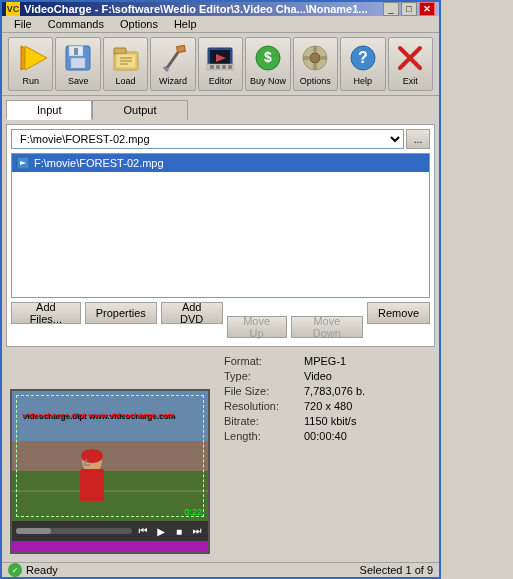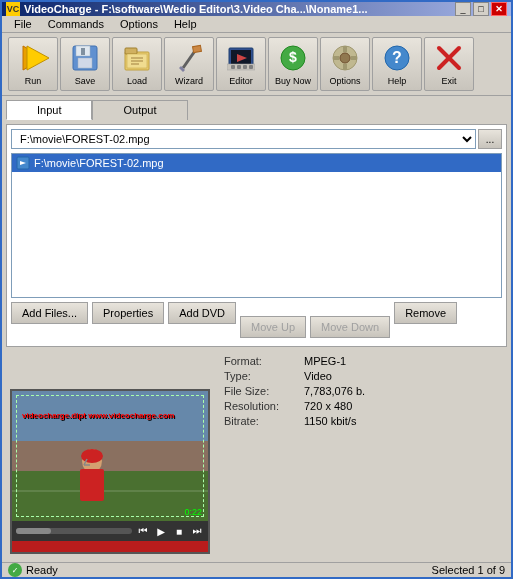--- a/index.html
+++ b/index.html
@@ -230,21 +230,21 @@
     .bottom-area {
       display: flex;
       gap: 6px;
       padding: 4px;
     }
 
     
     .video-preview {
       width: 200px;
       height: 165px;
-      background: #b91c1c;
+      background: #a21caf;
       position: relative;
       border: 2px solid #555;
       flex-shrink: 0;
       margin-top: 38px;
     }
     .video-frame {
       width: 100%;
       height: 130px;
       background: #1a1a1a;
       position: relative;
@@ -355,21 +355,21 @@
       border-radius: 50%;
       display: flex;
       align-items: center;
       justify-content: center;
       color: white;
       font-size: 8px;
     }
 
     .app-window {
       border: 2px solid #316ac5;
-      width: 513px;
+      width: 441px;
       height: 579px;
       display: flex;
       flex-direction: column;
       overflow: hidden;
     }
   </style>
 </head>
 <body>
 
 <div class="app-window">
@@ -587,20 +587,24 @@
           <span class="info-value">7,783,076 b.</span>
         </div>
         <div class="info-row">
           <span class="info-label">Resolution:</span>
           <span class="info-value">720 x 480</span>
         </div>
         <div class="info-row">
           <span class="info-label">Bitrate:</span>
           <span class="info-value">1150 kbit/s</span>
         </div>
+        <div class="info-row">
+          <span class="info-label">Length:</span>
+          <span class="info-value">00:00:40</span>
+        </div>
       </div>
     </div>
 
   </div>
 
   <div class="status-bar">
     <div class="status-left">
       <div class="status-icon">✓</div>
       <span>Ready</span>
     </div>

